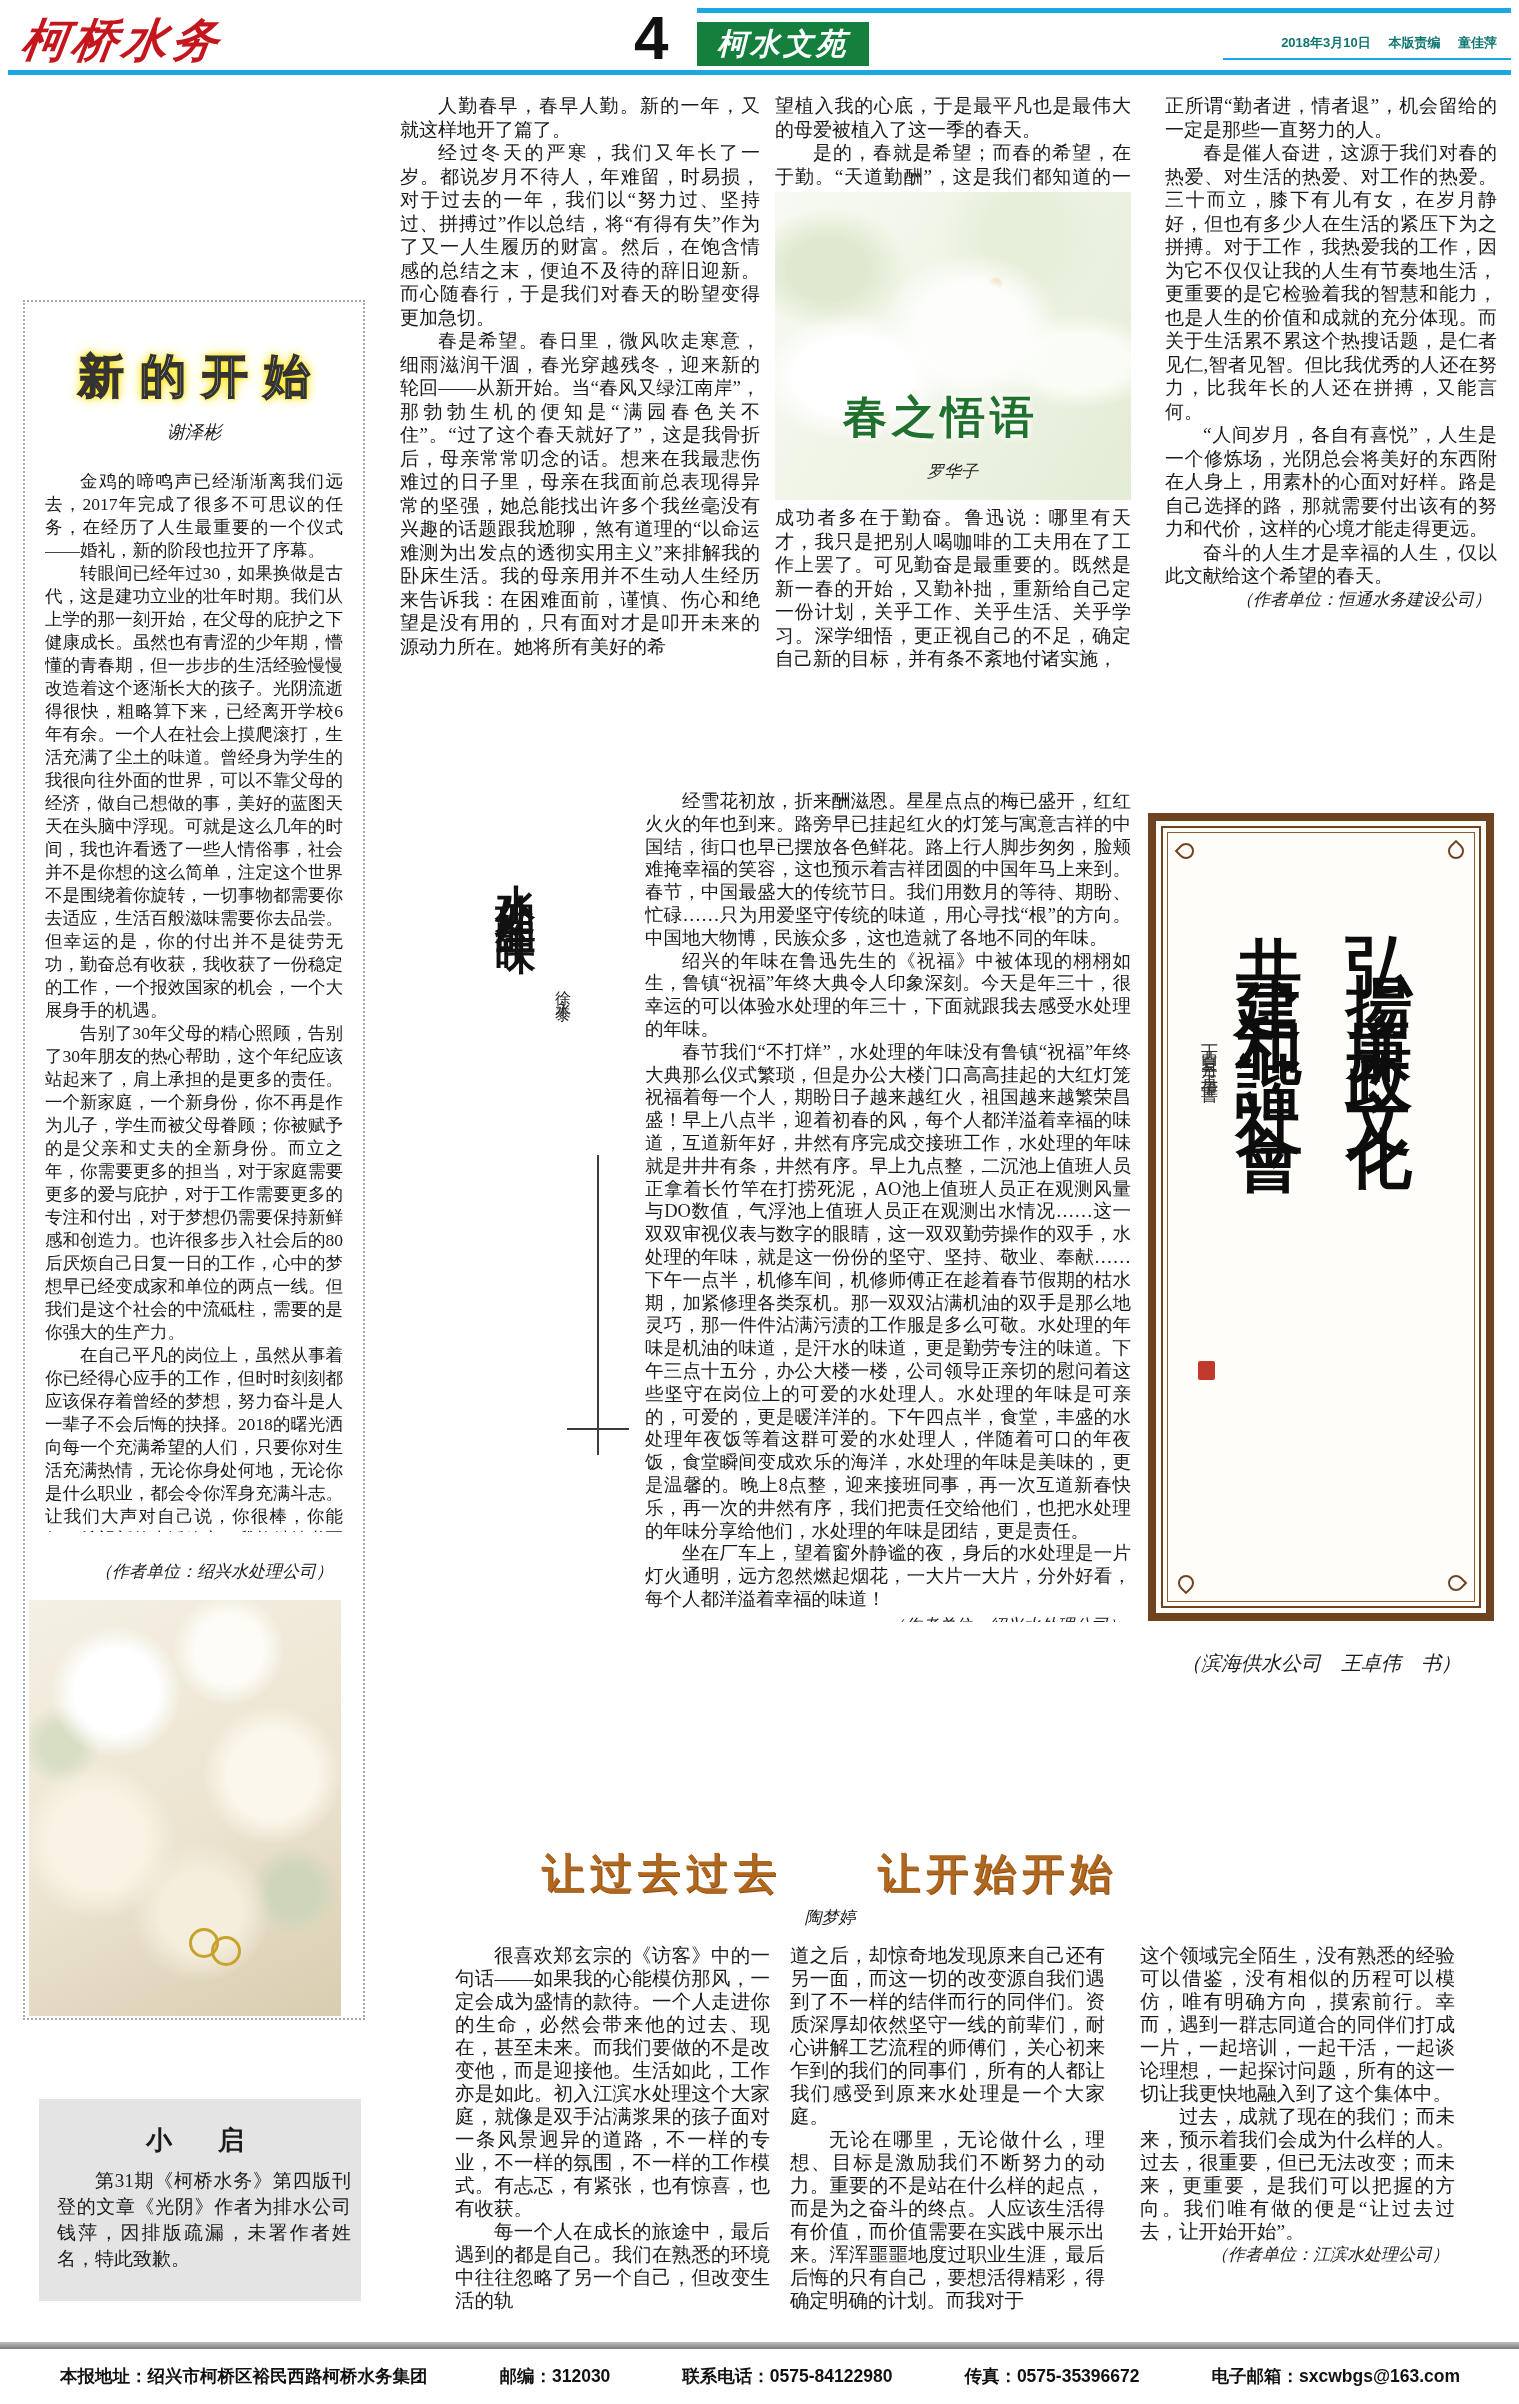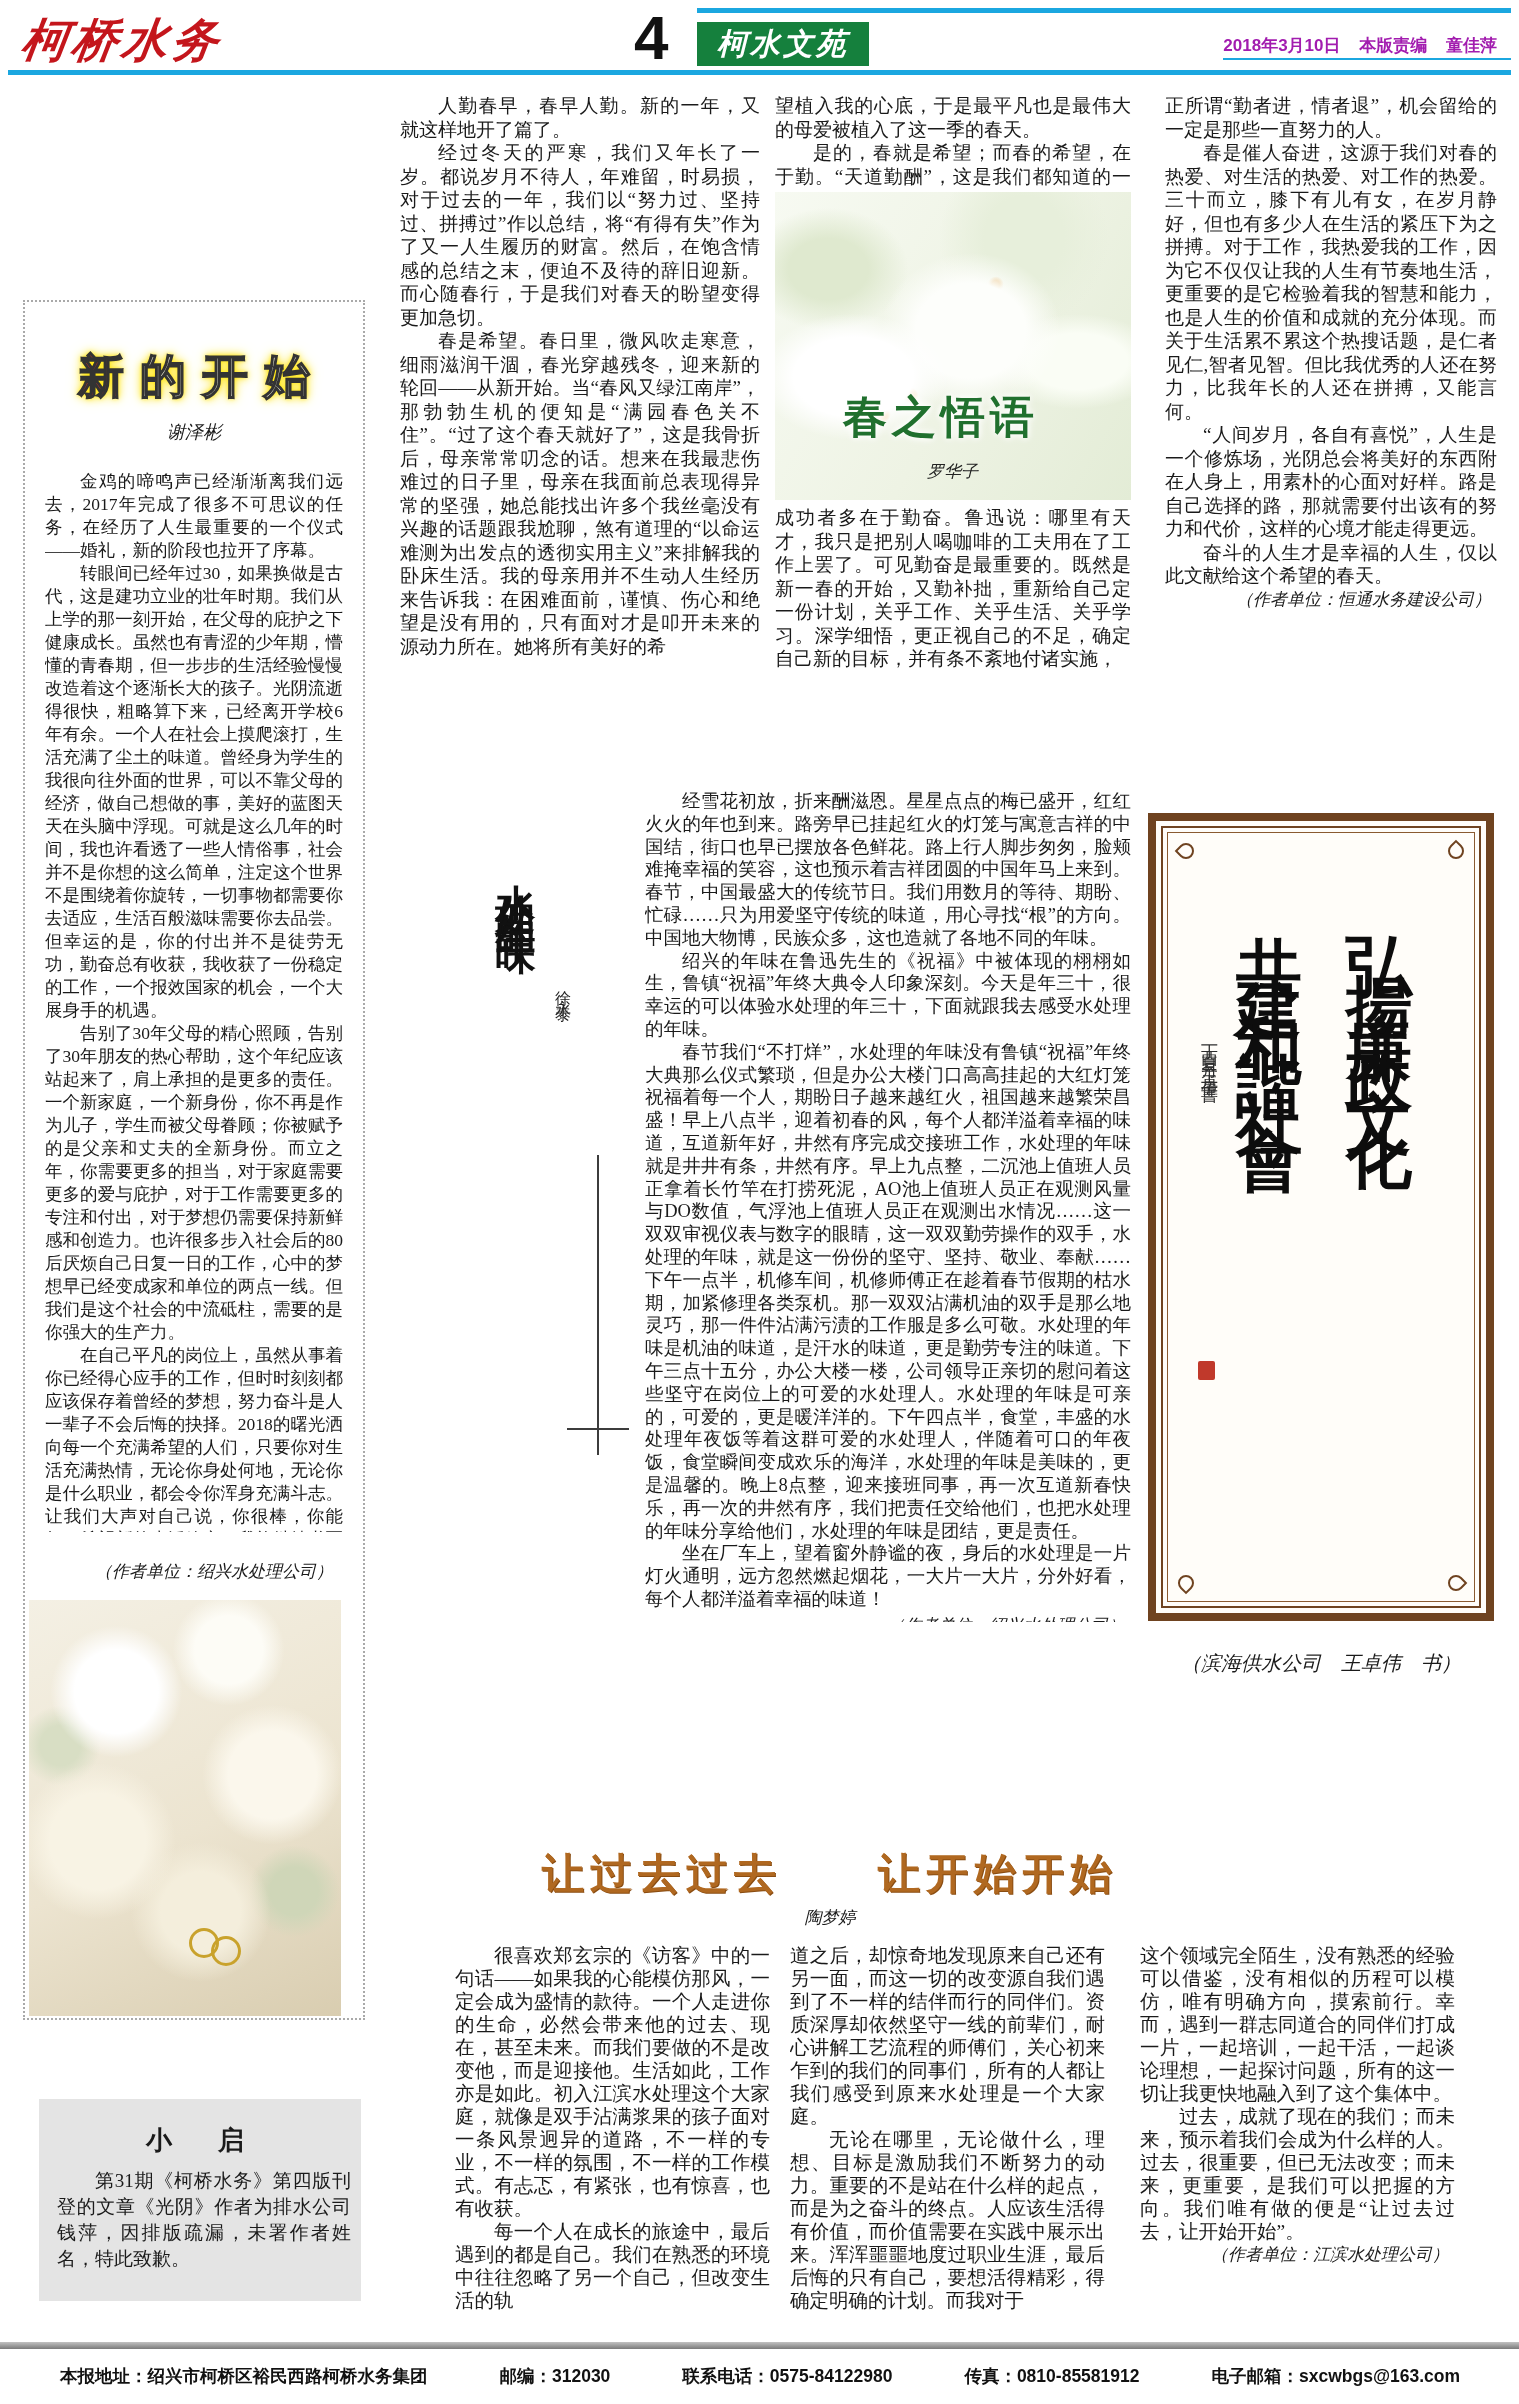--- a/index.html
+++ b/index.html
@@ -11,22 +11,22 @@
   
   .logo { left:22px; top:10px; font-size:46px; font-weight:bold; font-style:italic;
           color:#c4161c; transform:skewX(-8deg); letter-spacing:4px; }
   .page-num { left:634px; top:2px; font-size:62px; font-weight:bold;
               font-family:"Liberation Sans",sans-serif; color:#111; }
   .sec-box { left:697px; top:22px; width:172px; height:44px; background:#15803d; }
   .sec-box span { display:block; text-align:center; line-height:44px; font-size:30px;
                   font-weight:bold; font-style:italic; color:#fff; letter-spacing:3px; }
   .line-blue { background:#1ba7e0; }
   .topline   { left:697px; top:8px;  width:814px; height:5px; }
-  .dateline  { right:22px; top:34px; font-size:17px; font-weight:bold;
-               font-family:"Liberation Sans",sans-serif; color:#a21caf;text-align:right; }
+  .dateline  { right:22px; top:34px; font-size:13px; font-weight:bold;
+               font-family:"Liberation Sans",sans-serif; color:#0f766e;text-align:right; }
   .dateline span { margin-left:14px; }
   .date-underline { right:8px; top:58px; width:288px; height:2px; }
   .mainline  { left:8px; top:70px; width:1503px; height:5px; }
 
   
   .col { text-align:justify; overflow:hidden; }
   .col p { text-indent:2em; }
   .col p.cont { text-indent:0; }
   .attr { text-align:right; font-style:italic; font-size:17px; padding-right:6px; }
 
@@ -246,17 +246,17 @@
   <div class="abs notice">
     <div class="notice-title">小　启</div>
     <div class="notice-body">第31期《柯桥水务》第四版刊登的文章《光阴》作者为排水公司钱萍，因排版疏漏，未署作者姓名，特此致歉。</div>
   </div>
 
   <div class="abs foot-rule"></div>
   <div class="abs footer">
     <span>本报地址：绍兴市柯桥区裕民西路柯桥水务集团</span>
     <span>邮编：312030</span>
     <span>联系电话：0575-84122980</span>
-    <span>传真：0810-85581912</span>
+    <span>传真：0575-35396672</span>
     <span>电子邮箱：sxcwbgs@163.com</span>
   </div>
 
 </div>
 
 </body></html>

